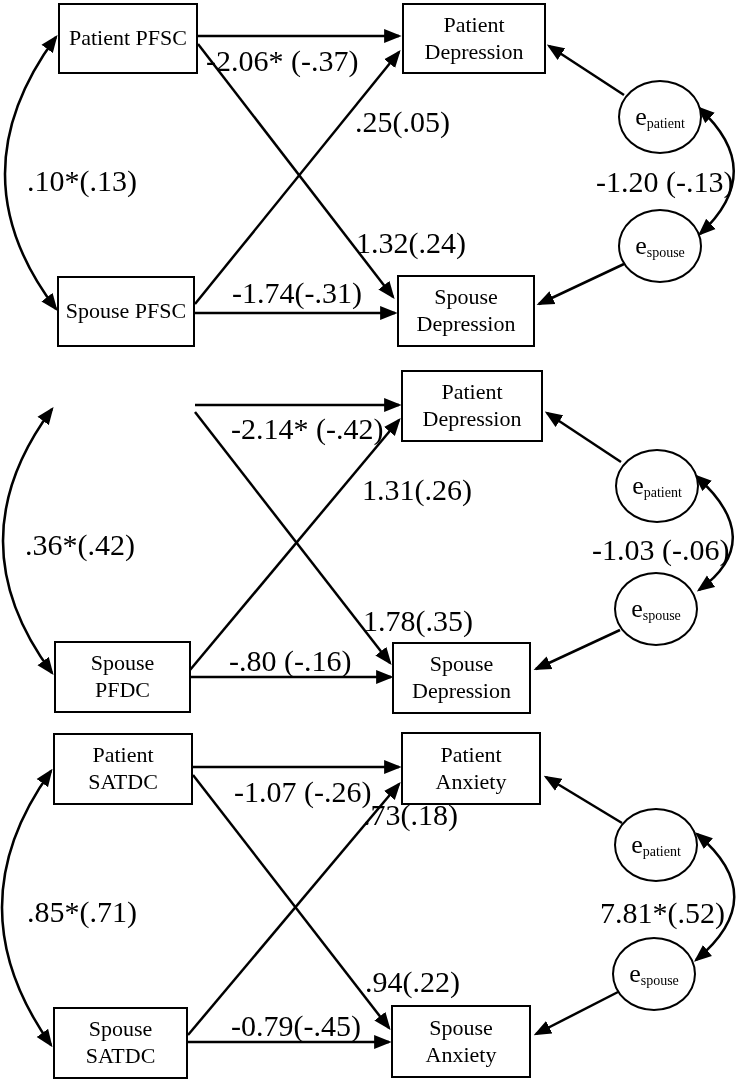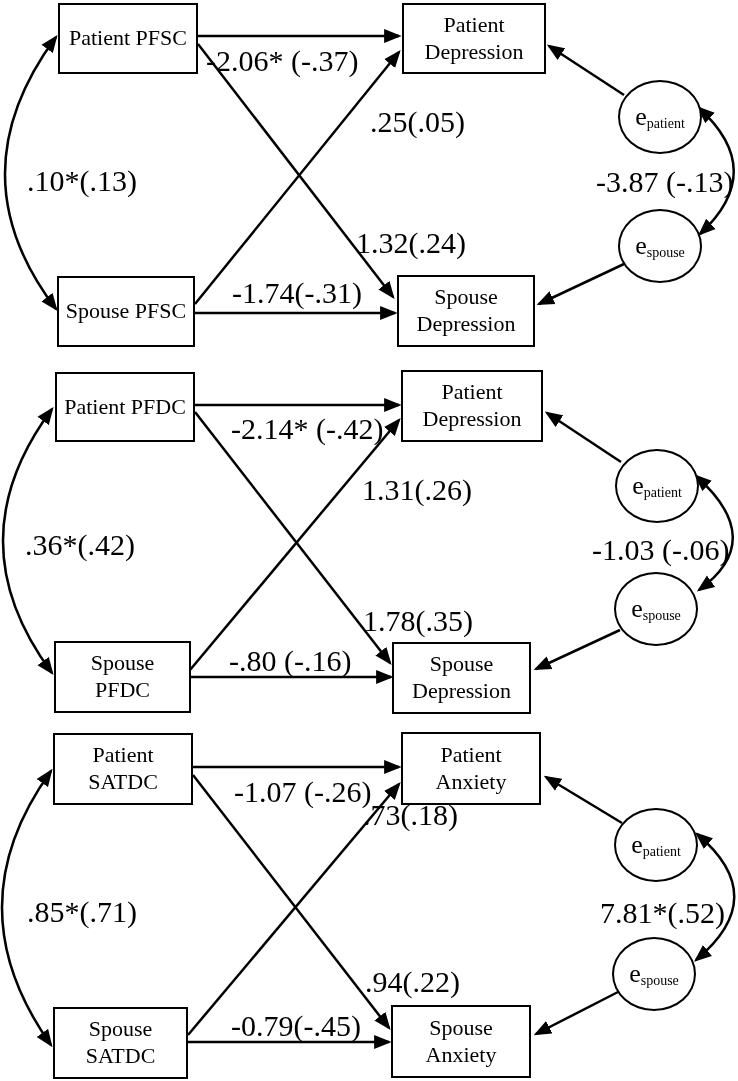--- a/index.html
+++ b/index.html
@@ -82,26 +82,25 @@
     <span>e</span>
       <span class="esub">patient</span>
   </div>
   <div class="circle" style="left:618px;top:209px;width:84px;height:74px">
     <span>e</span>
       <span class="esub">spouse</span>
   </div>
 
   <div class="lbl" style="left:27px;top:164px">.10*(.13)</div>
   <div class="lbl" style="left:206px;top:44px">-2.06* (-.37)</div>
-  <div class="lbl" style="left:370px;top:105px">.25(.05)</div>
+  <div class="lbl" style="left:355px;top:105px">.25(.05)</div>
   <div class="lbl" style="left:356px;top:226px">1.32(.24)</div>
   <div class="lbl" style="left:232px;top:276px">-1.74(-.31)</div>
-  <div class="lbl" style="left:596px;top:165px">-3.87 (-.13)</div>
+  <div class="lbl" style="left:596px;top:165px">-1.20 (-.13)</div>
 
-  <div class="box" style="left:55px;top:372px;width:140px;height:70px">Patient PFDC</div>
   <div class="box" style="left:54px;top:641px;width:137px;height:72px">Spouse
 PFDC</div>
   <div class="box" style="left:401px;top:370px;width:142px;height:72px">Patient
 Depression</div>
   <div class="box" style="left:392px;top:642px;width:139px;height:72px">Spouse
 Depression</div>
 
   <div class="circle" style="left:615px;top:449px;width:84px;height:74px">
     <span>e</span>
       <span class="esub">patient</span>

